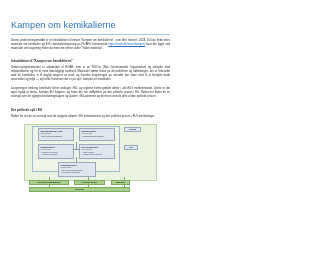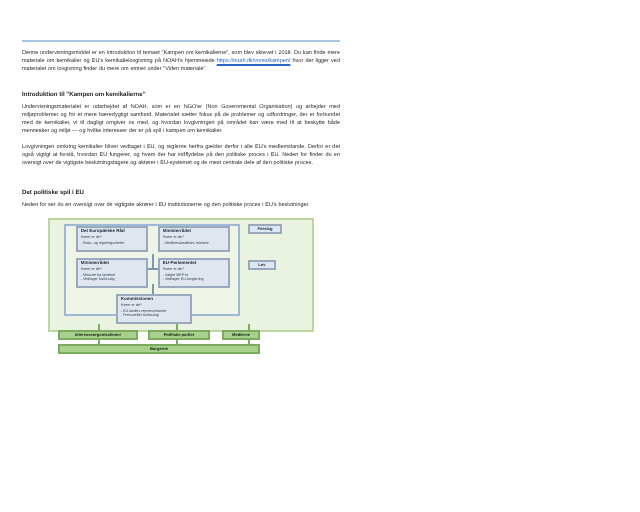--- a/index.html
+++ b/index.html
@@ -148,20 +148,21 @@
   }
   .conn-v { width: 0.5px; }
   .conn-h { height: 0.5px; }
   .conn-g { background: #7aab5e; }
 </style>
 </head>
 <body>
 
 <div class="page">
 
+  <h1 class="doc-title">Kampen om kemikalierne</h1>
   <div class="title-rule"></div>
 
   <p class="para"><span>Denne undervisningsmiddel er en introduktion til temaet "Kampen om kemikalierne", som blev skrevet i 2018. Du kan finde mere materiale om kemikalier og EU's kemikalielovgivning på NOAH's hjemmeside </span><span class="lnk">https://noah.dk/vores/kampen/</span><span> hvor der ligger ved materialet om lovgivning finder du mere om emnet under "Viden materiale".</span></p>
 
   <div class="spacer-sm"></div>
 
   <h2 class="h2">Introduktion til "Kampen om kemikalierne"</h2>
   <p class="para">Undervisningsmaterialet er udarbejdet af NOAH, som er en NGO'er (Non Governmental Organisation) og arbejder med miljøproblemer og for et mere bæredygtigt samfund. Materialet sætter fokus på de problemer og udfordringer, der er forbundet med de kemikalier, vi til dagligt omgiver os med, og hvordan lovgivningen på området kan være med til at beskytte både mennesker og miljø — og hvilke interesser der er på spil i kampen om kemikalier.</p>
   <p class="para">Lovgivningen omkring kemikalier bliver vedtaget i EU, og reglerne herfra gælder derfor i alle EU's medlemslande. Derfor er det også vigtigt at forstå, hvordan EU fungerer, og hvem der har indflydelse på den politiske proces i EU. Neden for finder du en oversigt over de vigtigste beslutningstagere og aktører i EU-systemet og de mest centrale dele af den politiske proces.</p>
 

